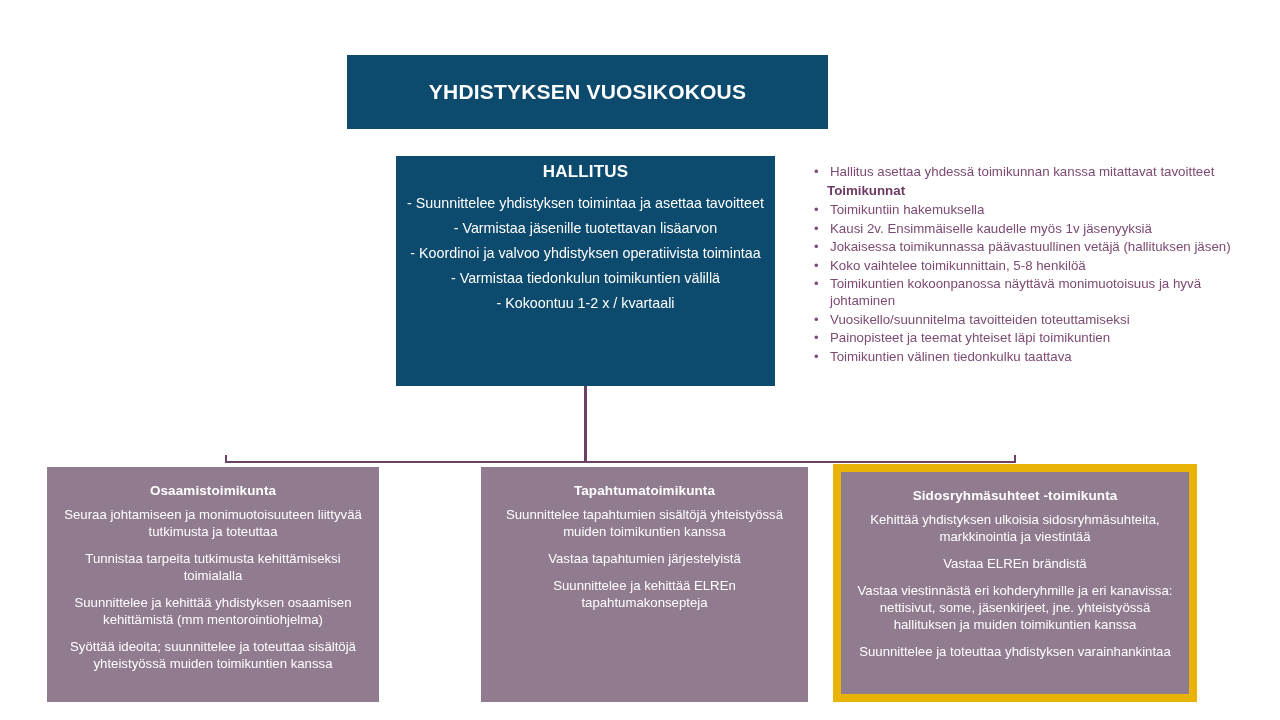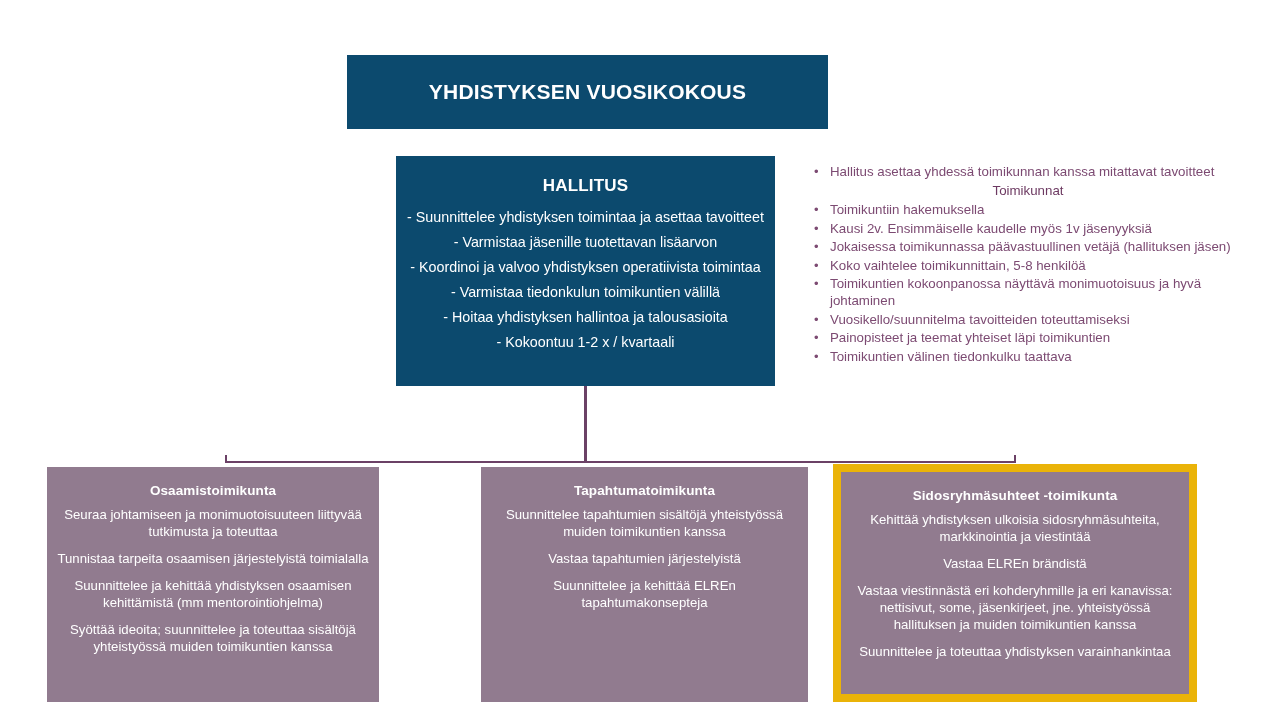--- a/index.html
+++ b/index.html
@@ -43,21 +43,21 @@
     font-size: 21px;
     font-weight: bold;
     letter-spacing: 0.2px;
   }
 
   #hallitus-box {
     left: 396px;
     top: 156px;
     width: 379px;
     height: 230px;
-    padding: 20px 4px 0 4px;
+    padding: 6px 4px 0 4px;
   }
   .hallitus-heading {
     font-size: 17px;
     font-weight: bold;
     margin-bottom: 9px;
     letter-spacing: 0.2px;
   }
   .hallitus-line {
     font-size: 14.3px;
     line-height: 25px;
@@ -157,42 +157,40 @@
     line-height: 17.4px;
     font-size: 13px;
   }
   .note-text {
     flex: 1 1 auto;
   }
   .note-subheading {
     font-size: 13.3px;
     line-height: 19px;
     color: #6d3a62;
-    font-weight: normal;
-    margin: 1px 0 1px 4px;
-    text-align: center;
+    font-weight: bold;
+    margin: 1px 0 1px 17px;
   }
 </style>
 </head>
 <body>
 
 <div class="canvas">
 
   <div class="box" id="title-box">
     <span class="title-text">YHDISTYKSEN VUOSIKOKOUS</span>
   </div>
 
   <div class="box" id="hallitus-box">
     <div class="hallitus-heading">HALLITUS</div>
     <div id="hallitus-lines">
         <div class="hallitus-line">-  Suunnittelee yhdistyksen toimintaa ja asettaa tavoitteet</div>
         <div class="hallitus-line">- Varmistaa jäsenille tuotettavan lisäarvon</div>
         <div class="hallitus-line">- Koordinoi ja valvoo yhdistyksen operatiivista toimintaa</div>
         <div class="hallitus-line">- Varmistaa tiedonkulun toimikuntien välillä</div>
-        <div class="hallitus-line">- Hoitaa yhdistyksen hallintoa ja talousasioita</div>
         <div class="hallitus-line">- Kokoontuu 1-2 x / kvartaali</div>
       </div>
   </div>
 
   <div class="conn" id="conn-vert-main"></div>
   <div class="conn" id="conn-horiz"></div>
   <div class="conn" id="conn-stub-left"></div>
   <div class="conn" id="conn-stub-right"></div>
 
   <div id="notes-panel">
@@ -231,21 +229,21 @@
       </div>
       <div class="note-row">
         <span class="note-bullet">•</span>
         <span class="note-text">Toimikuntien välinen tiedonkulku taattava</span>
       </div>
     </div>
 
   <div class="dept-box" id="dept-box-0">
       <div class="dept-title">Osaamistoimikunta</div>
       <div class="dept-item">Seuraa johtamiseen ja monimuotoisuuteen liittyvää tutkimusta ja toteuttaa</div>
-      <div class="dept-item">Tunnistaa tarpeita osaamisen järjestelyistä toimialalla</div>
+      <div class="dept-item">Tunnistaa tarpeita tutkimusta kehittämiseksi toimialalla</div>
       <div class="dept-item">Suunnittelee ja kehittää yhdistyksen osaamisen kehittämistä (mm mentorointiohjelma)</div>
       <div class="dept-item">Syöttää ideoita; suunnittelee ja toteuttaa sisältöjä yhteistyössä muiden toimikuntien kanssa</div>
     </div>
   <div class="dept-box" id="dept-box-1">
       <div class="dept-title">Tapahtumatoimikunta</div>
       <div class="dept-item">Suunnittelee tapahtumien sisältöjä yhteistyössä muiden toimikuntien kanssa</div>
       <div class="dept-item">Vastaa tapahtumien järjestelyistä</div>
       <div class="dept-item">Suunnittelee ja kehittää ELREn tapahtumakonsepteja</div>
     </div>
   <div class="dept-box" id="dept-box-2">

